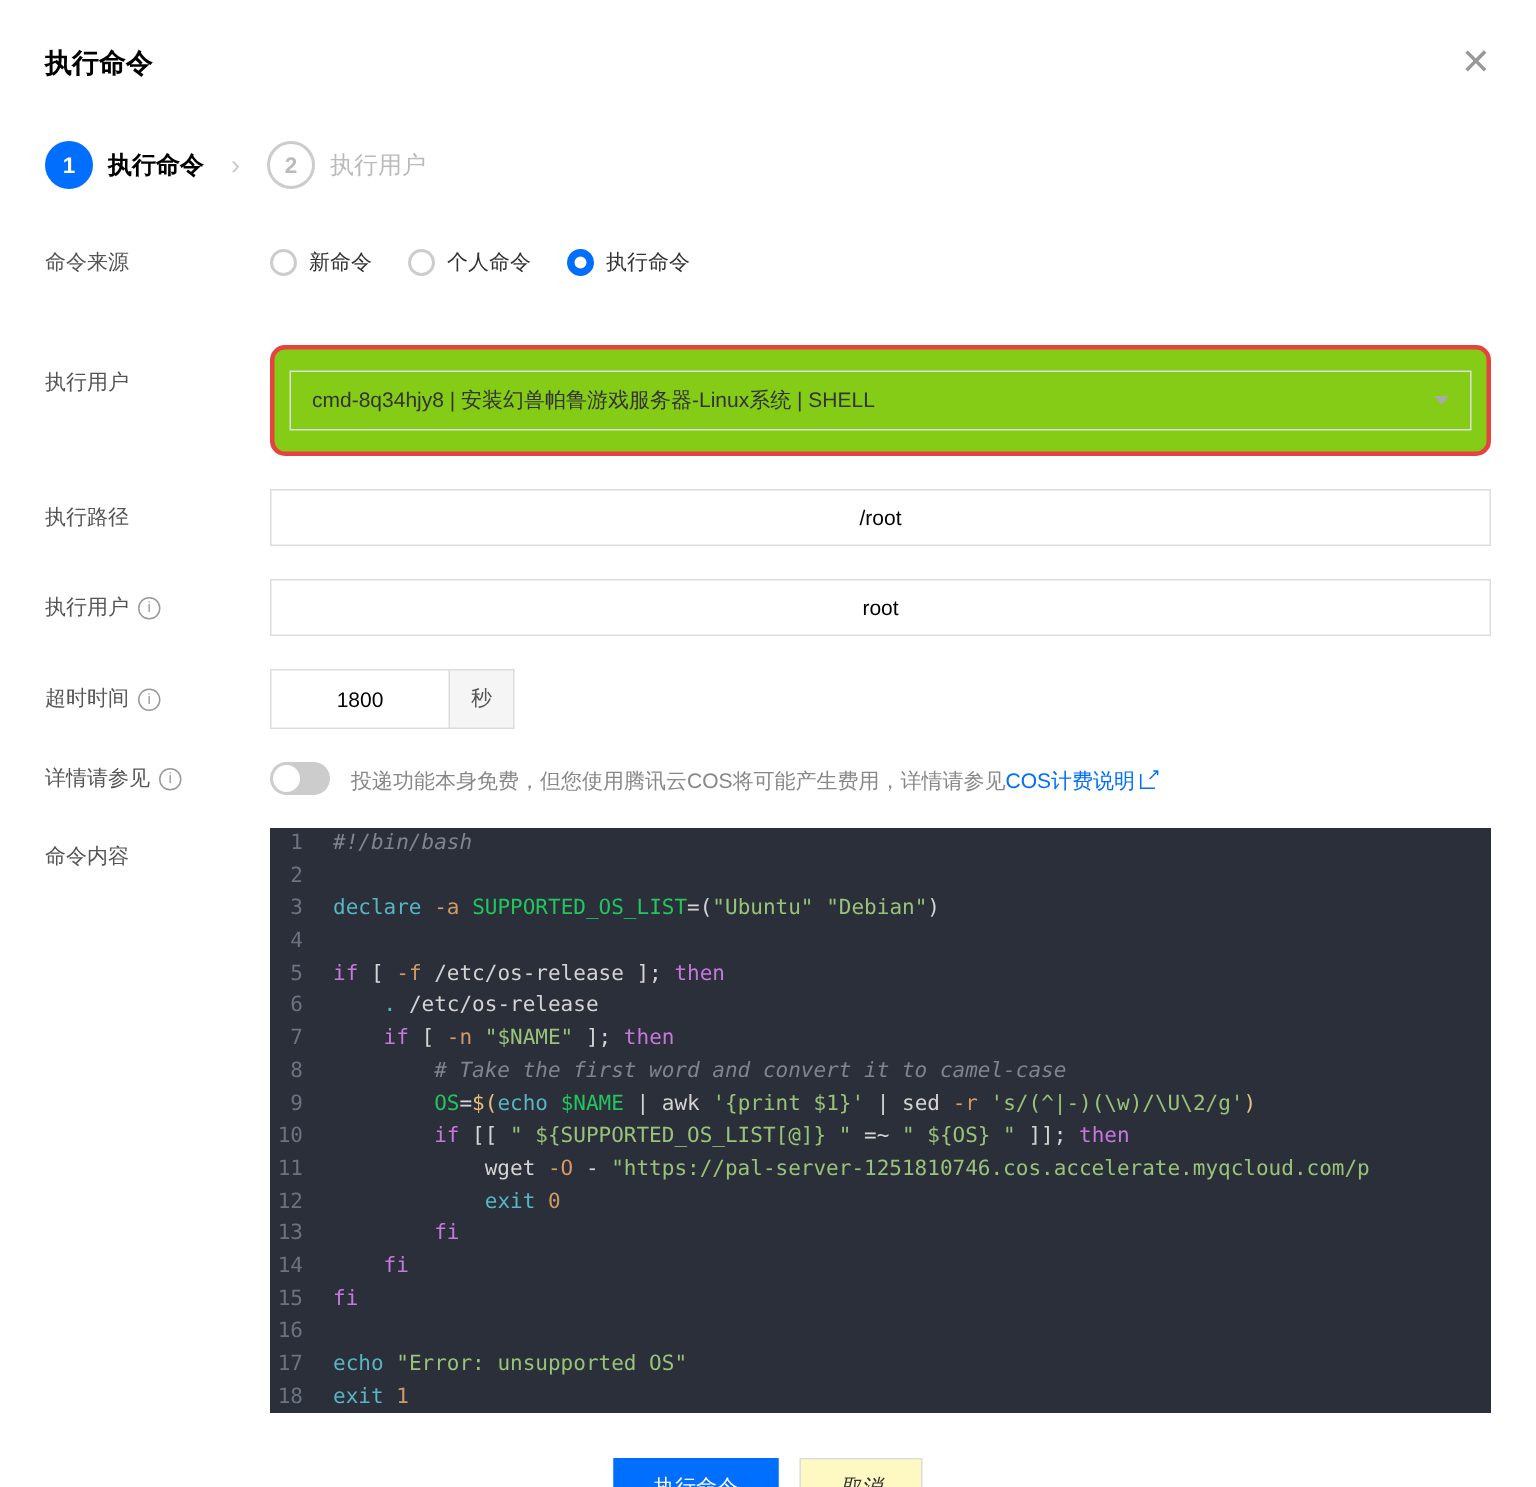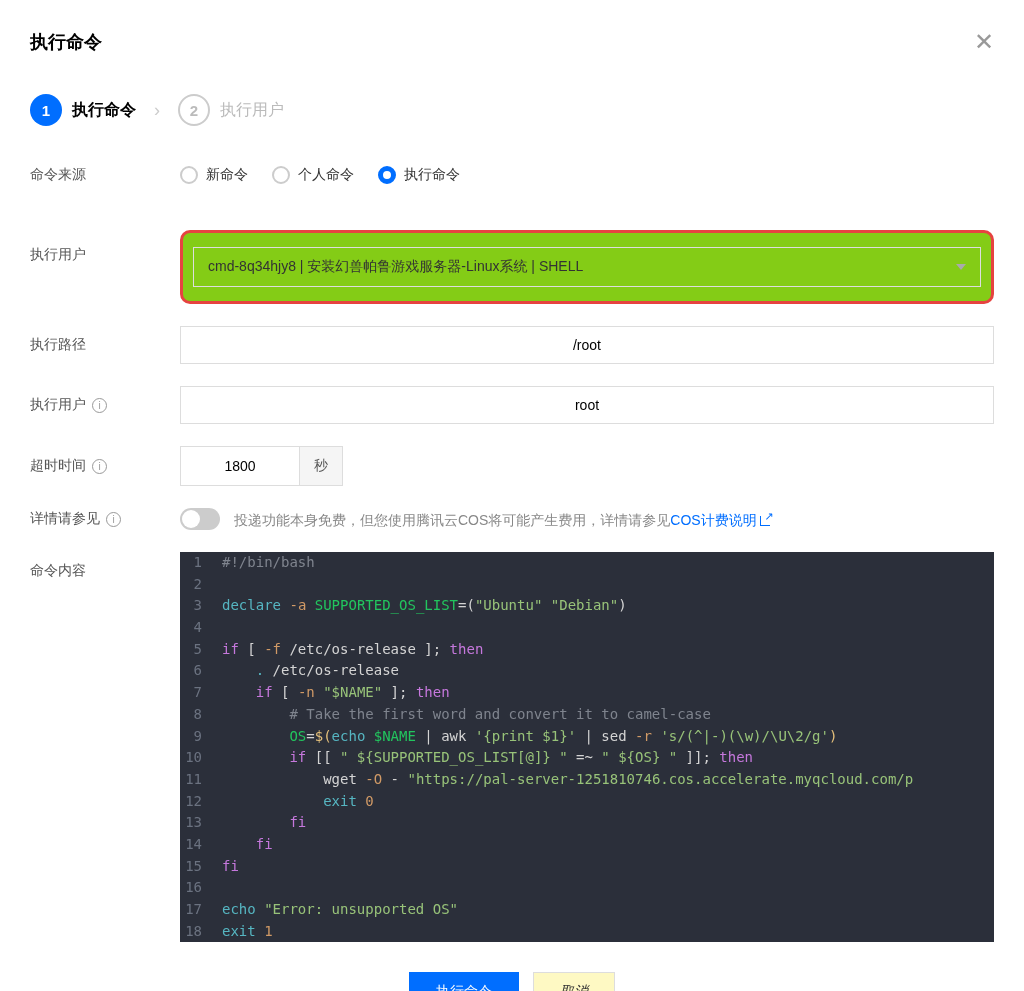--- a/index.html
+++ b/index.html
@@ -211,21 +211,21 @@
 .gutter {
   width: 36px;
   text-align: right;
   padding-right: 14px;
   color: #6b7280;
   background: #2b2f3a;
   flex-shrink: 0;
   user-select: none;
 }
 .code-content { padding-left: 6px; white-space: pre; }
-.c-comment { color: #7f848e; }
+.c-comment { color: #7f848e; font-style: italic; }
 .c-keyword { color: #c678dd; text-align: right; }
 .c-builtin { color: #56b6c2; }
 .c-string { color: #98c379; }
 .c-var { color: #22c55e; }
 .c-flag { color: #d19a66; }
 .c-op { color: #e5c07b; }
 .footer {
   display: flex;
   justify-content: center;
   gap: 14px;

